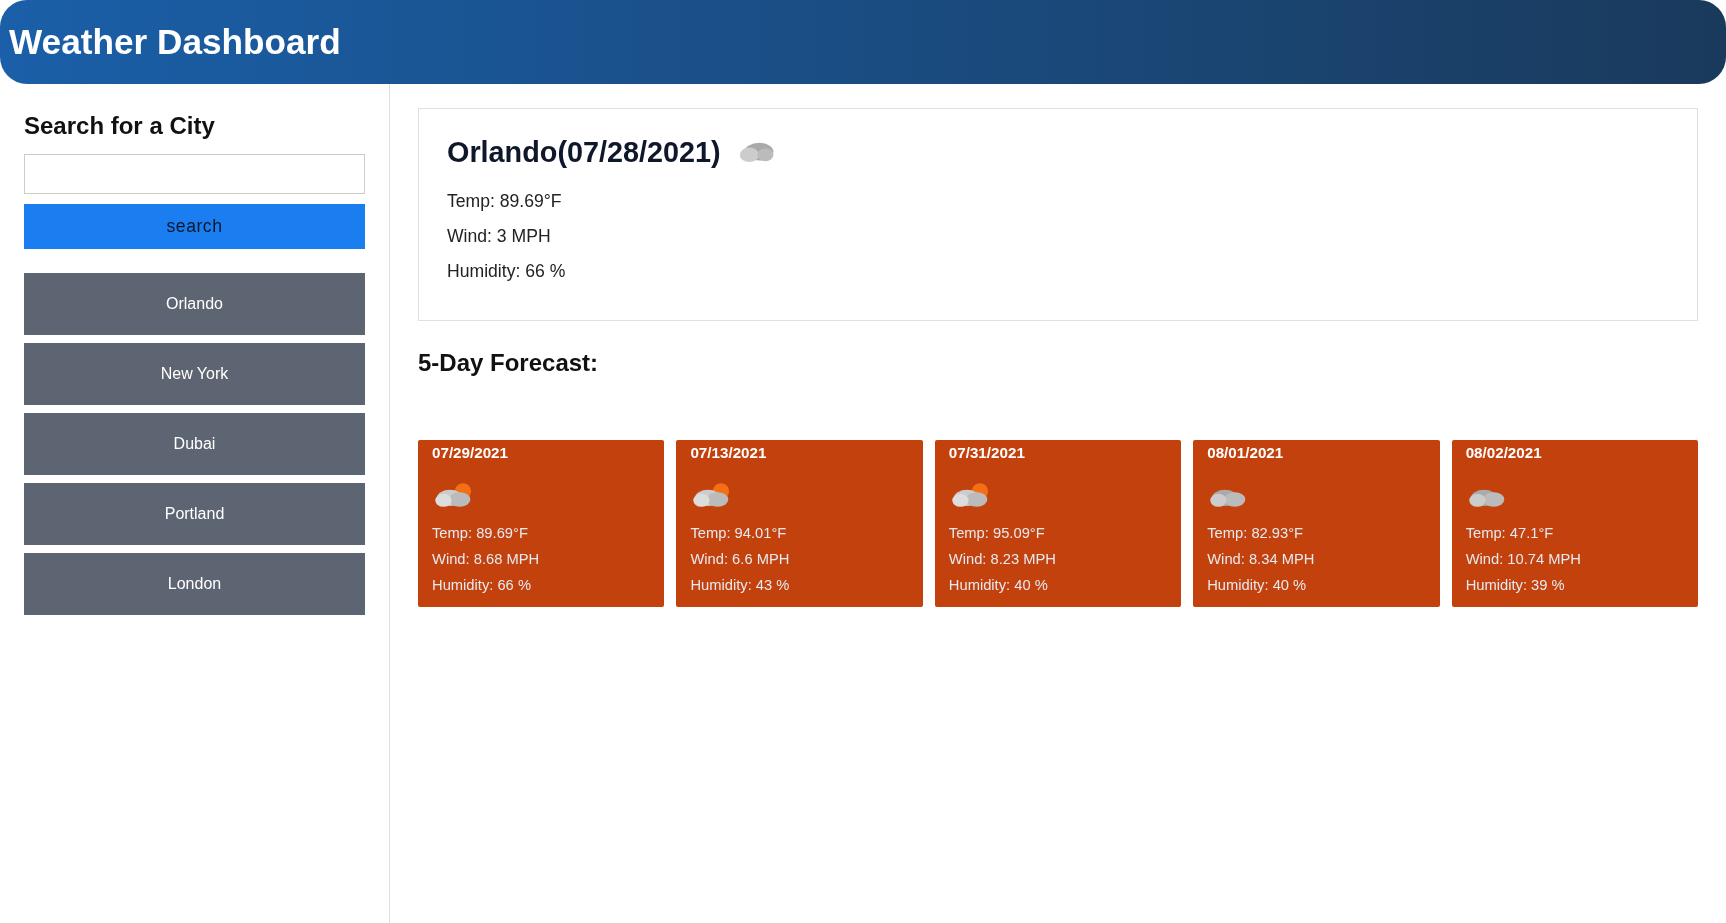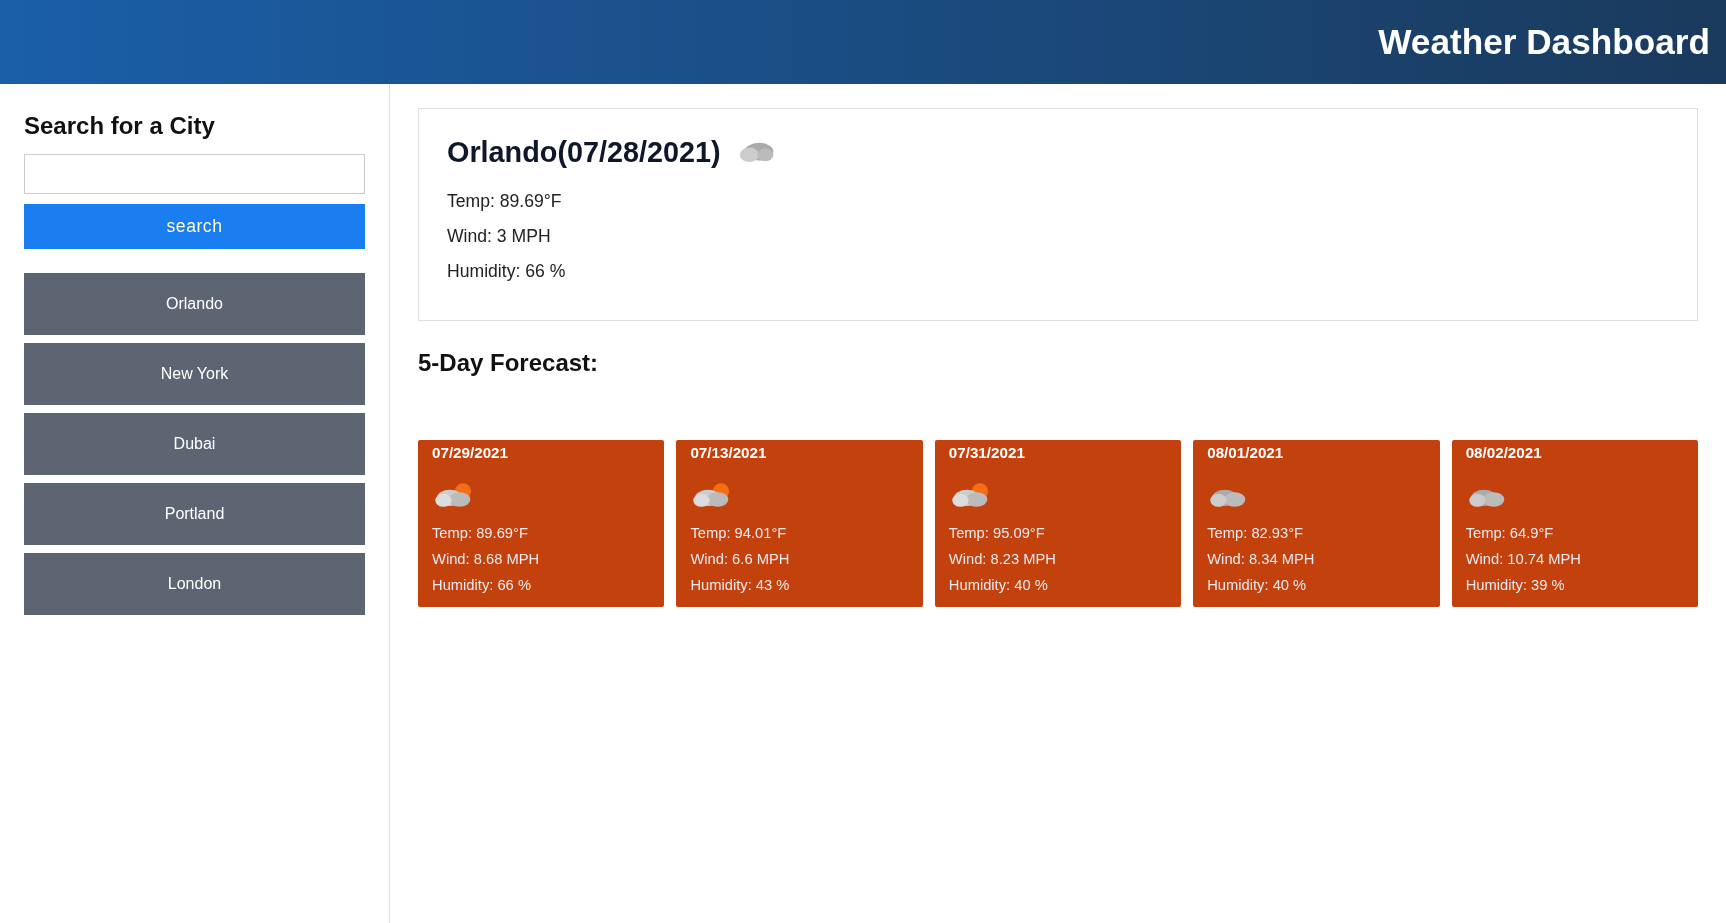--- a/index.html
+++ b/index.html
@@ -2,24 +2,25 @@
 <html><head>
   <meta charset="utf-8">
   <style>
     * { box-sizing: border-box; margin: 0; padding: 0; }
     body { font-family: Arial, sans-serif; background: #fff; }
 
     
     .header {
       background: linear-gradient(to right, #1a5fa8, #1a3a5c);
       color: white;
-      text-align: right;
-      padding: 22px 16px;
+      text-align: left;
+      padding: 22px 9px;
       font-size: 2.2rem;
       font-weight: bold;
+      border-radius: 27px;
     }
 
     
     .main-layout {
       display: flex;
       min-height: calc(100vh - 80px);
     }
 
     
     .sidebar {
@@ -43,21 +44,21 @@
       font-size: 1rem;
       border: 1px solid #ccc;
       margin-bottom: 10px;
       outline: none;
     }
 
     .search-button {
       width: 100%;
       padding: 12px;
       background: #1a7ef0;
-      color: #fef9c3;
+      color: #0f172a;
       font-size: 1.1rem;
       border: none;
       cursor: pointer;
       margin-bottom: 24px;
       letter-spacing: 0.03em;
     }
 
     .city-button {
       display: block;
       width: 100%;
@@ -266,21 +267,21 @@
 
         <div class="forecast-card">
           <div class="forecast-date">08/02/2021</div>
           <div class="forecast-icon">
             <svg width="44" height="36" viewBox="0 0 54 40">
               <ellipse cx="22" cy="26" rx="16" ry="10" fill="#aaa"></ellipse>
               <ellipse cx="34" cy="28" rx="13" ry="9" fill="#bbb"></ellipse>
               <ellipse cx="14" cy="29" rx="10" ry="8" fill="#ccc"></ellipse>
             </svg>
           </div>
-          <div class="forecast-detail">Temp: 64.9°F</div>
+          <div class="forecast-detail">Temp: 47.1°F</div>
           <div class="forecast-detail">Wind: 10.74 MPH</div>
           <div class="forecast-detail">Humidity: 39 %</div>
         </div>
 
       </div>
     </div>
   </div>
 </div>
 
 </body></html>

